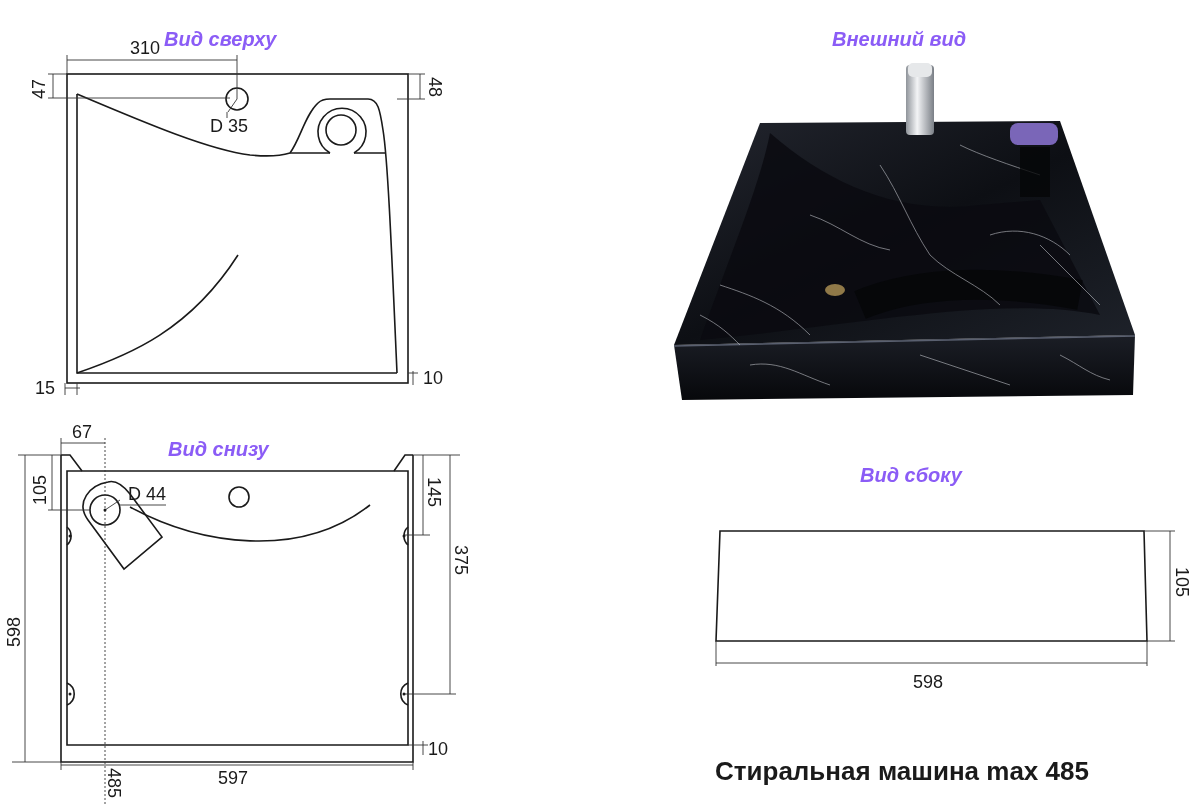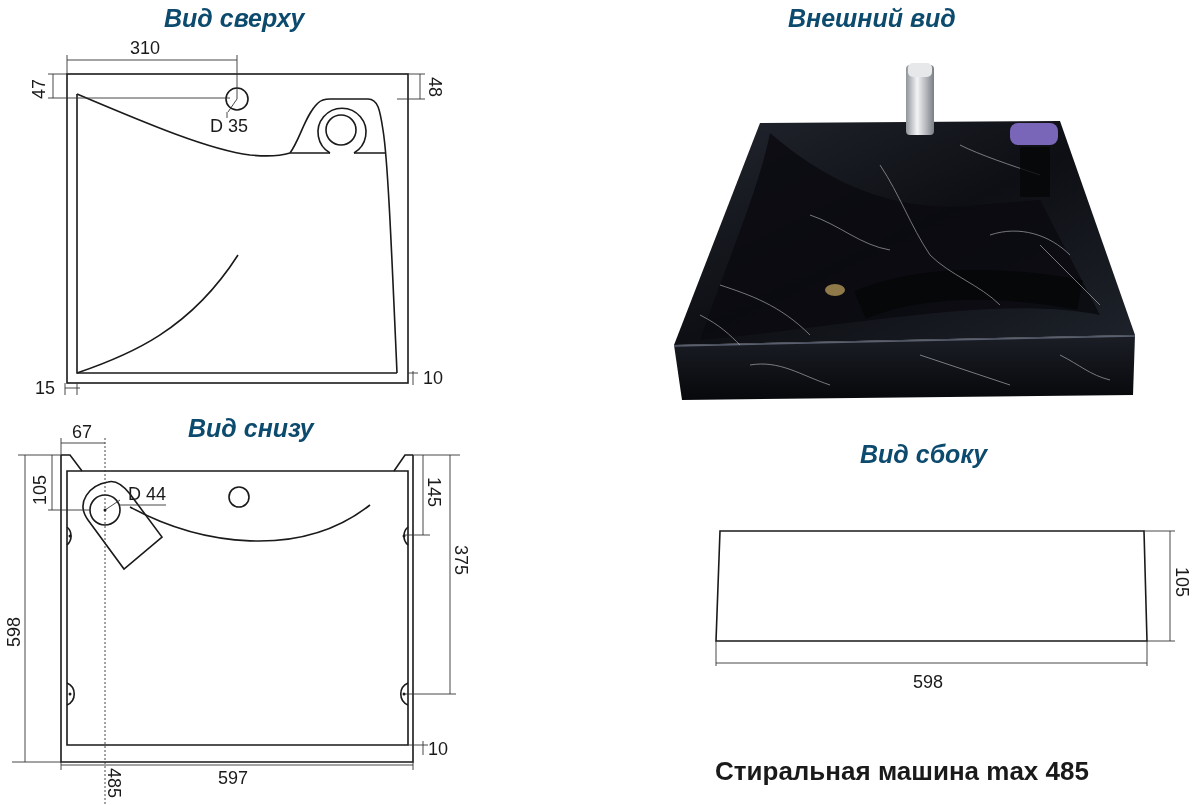--- a/index.html
+++ b/index.html
@@ -1,28 +1,28 @@
 <!DOCTYPE html>
 <html><head>
 <meta charset="utf-8">
 <style>
   html, body { margin: 0; padding: 0; background: #ffffff; }
   body { width: 1200px; height: 805px; position: relative; overflow: hidden; font-family: "Liberation Sans", sans-serif; color: #1a1a1a; }
-  .title { position: absolute; font-family: "Liberation Sans", sans-serif; font-weight: bold; font-style: italic; font-size: 25px; color: #0c4a6e; white-space: nowrap; }
+  .title { position: absolute; font-family: "Liberation Sans", sans-serif; font-weight: bold; font-style: italic; font-size: 20px; color: #8b5cf6; white-space: nowrap; margin-top: 24px; }
   .caption { position: absolute; font-family: "Liberation Sans", sans-serif; font-weight: bold; font-size: 26px; color: #1a1a1a; white-space: nowrap; }
   svg.drawing { position: absolute; left: 0; top: 0; }
   .dim { font-family: "Liberation Sans", sans-serif; font-size: 18px; fill: #1a1a1a; }
   .photo { position: absolute; }
 </style>
 </head>
 <body>
 
 <div class="title" style="left:164px; top:4px;">Вид сверху</div>
-<div class="title" style="left:788px; top:4px;">Внешний вид</div>
-<div class="title" style="left:188px; top:414px;">Вид снизу</div>
+<div class="title" style="left:832px; top:4px;">Внешний вид</div>
+<div class="title" style="left:168px; top:414px;">Вид снизу</div>
 <div class="title" style="left:860px; top:440px;">Вид сбоку</div>
 <div class="caption" style="left:715px; top:756px;">Стиральная машина max 485</div>
 
 <svg class="drawing" width="1200" height="805" viewBox="0 0 1200 805">
   <g fill="none" stroke="#1a1a1a" stroke-width="1.6">
 
     <g>
       <rect x="67" y="74" width="341" height="309"></rect>
       <path d="M77 94 L77 373 L397 373"></path>
       <path d="M77 94 C150 125 210 150 250 155 C270 157 280 156 290 153"></path>

